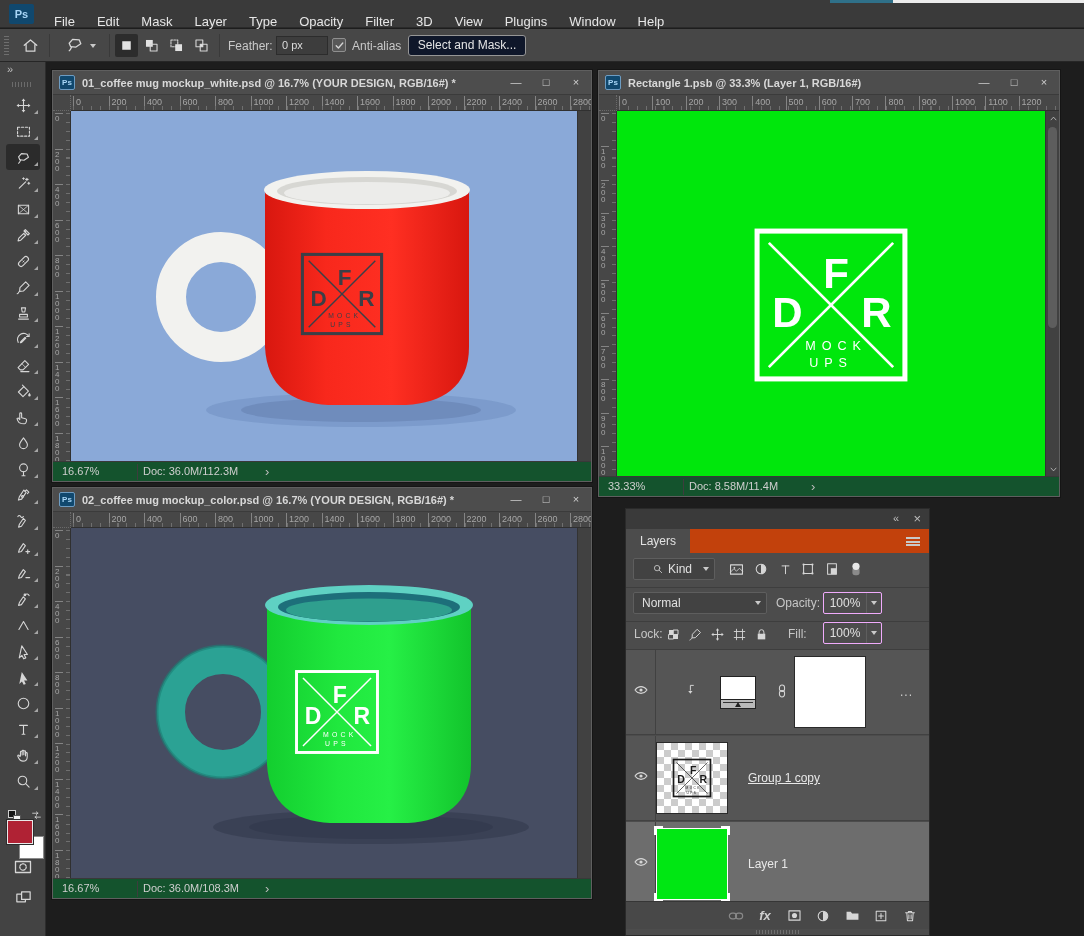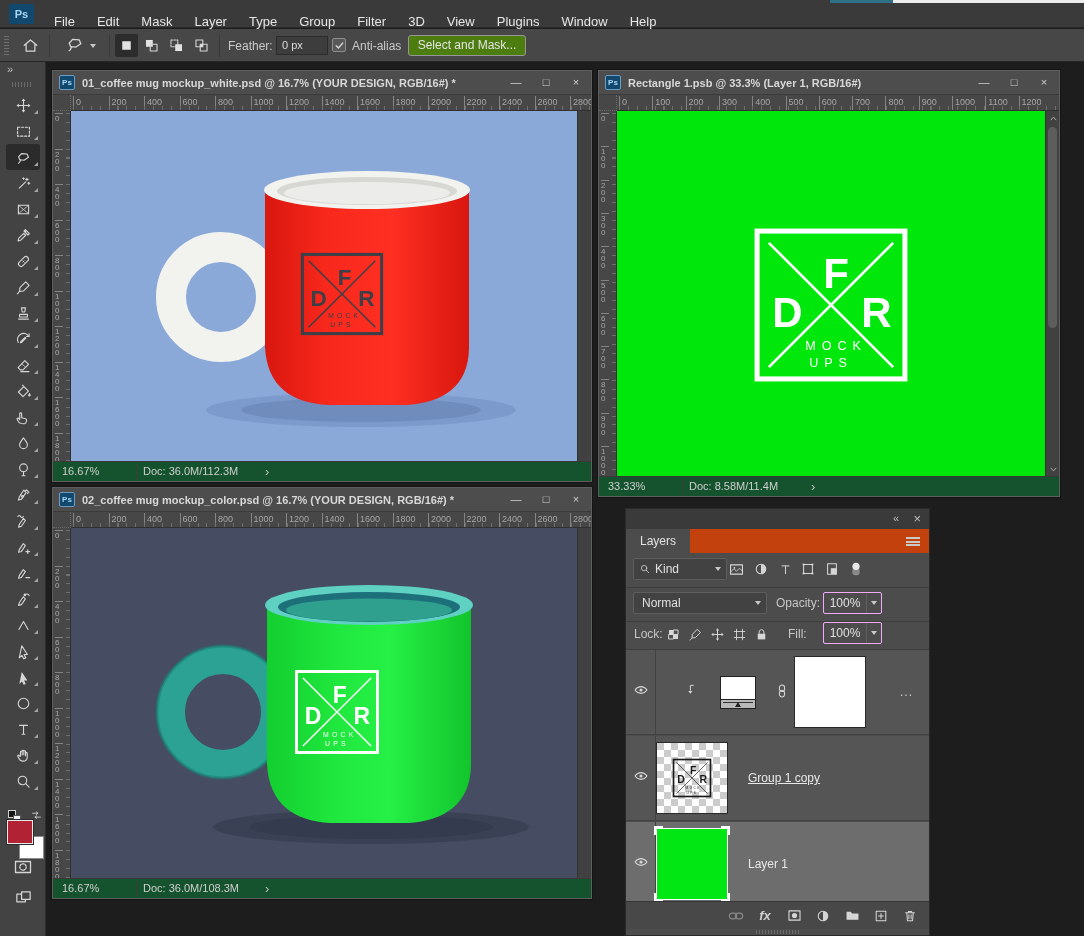--- a/index.html
+++ b/index.html
@@ -36,21 +36,21 @@
   .mode-btn.active { background:#2c2c2c; }
   .ob-label { position:absolute; top:10px; font-size:12px; color:#c9c9c9; }
   .ob-input { position:absolute; left:276px; top:7px; width:52px; height:19px;
               background:#3d3d3d; border:1px solid #2c2c2c; font-size:11px;
               color:#dcdcdc; padding:2px 5px; }
   .ob-checkbox { position:absolute; left:332px; top:9px; width:14px; height:14px;
                  background:#585858; border:1px solid #8f8f8f; border-radius:2px;
                  display:flex; align-items:center; justify-content:center; }
   .ob-button { position:absolute; left:408px; top:6px; width:118px; height:21px;
                border:1px solid #969696; border-radius:3px; font-size:12px;
-               color:#e4e4e4; text-align:center; line-height:19px; background:#4d7c0f; }
+               color:#e4e4e4; text-align:center; line-height:19px; background:#0f172a; }
 
   
   #toolbar { position:absolute; left:0; top:62px; width:46px; height:874px;
              background:#434343; border-right:1px solid #2d2d2d; }
   .tb-collapse { position:absolute; left:7px; top:1px; font-size:11px; color:#bdbdbd; letter-spacing:1px; }
   .tb-grip { position:absolute; left:12px; top:20px; width:21px; height:5px;
              background:repeating-linear-gradient(90deg,#6b6b6b 0 1px,transparent 1px 3px); }
   #tools { position:absolute; left:0; top:30px; width:46px; }
   .tool { position:relative; width:46px; height:26px; display:flex;
           align-items:center; justify-content:center; }
@@ -187,21 +187,21 @@
 <body>
 
 <div id="menubar">
   <div class="ps-logo">Ps</div>
   <div id="menu-items">
       <div class="menu-item">File</div>
       <div class="menu-item">Edit</div>
       <div class="menu-item">Mask</div>
       <div class="menu-item">Layer</div>
       <div class="menu-item">Type</div>
-      <div class="menu-item">Group</div>
+      <div class="menu-item">Opacity</div>
       <div class="menu-item">Filter</div>
       <div class="menu-item">3D</div>
       <div class="menu-item">View</div>
       <div class="menu-item">Plugins</div>
       <div class="menu-item">Window</div>
       <div class="menu-item">Help</div>
     </div>
 </div>
 <div id="strip-blue"></div>
 <div id="strip-white"></div>
@@ -676,21 +676,21 @@
   <div class="lp-header">
     <span class="lp-collapse">«</span>
     <span class="lp-close">×</span>
   </div>
   <div class="lp-tabstrip">
     <div class="lp-tab">Layers</div>
     <div class="lp-menu"></div>
   </div>
 
   <div class="lp-row" style="top:49px;height:24px">
-    <div class="combo" style="left:7px;width:94px;padding-left:5px">
+    <div class="combo" style="left:7px;width:82px;padding-left:18px">
       <span style="margin-right:4px;display:flex">
           <svg viewBox="0 0 20 20" width="12" height="12" fill="none" stroke="#d6d6d6" stroke-width="1.3" stroke-linecap="round" stroke-linejoin="round">
             <circle cx="8.5" cy="8.5" r="4.5"></circle>
             <path d="M12 12l4.2 4.2"></path>
           </svg>
         </span>
       <span>Kind</span>
       <span class="caret"></span>
     </div>
     <div class="filter-icon" style="left:100px">

